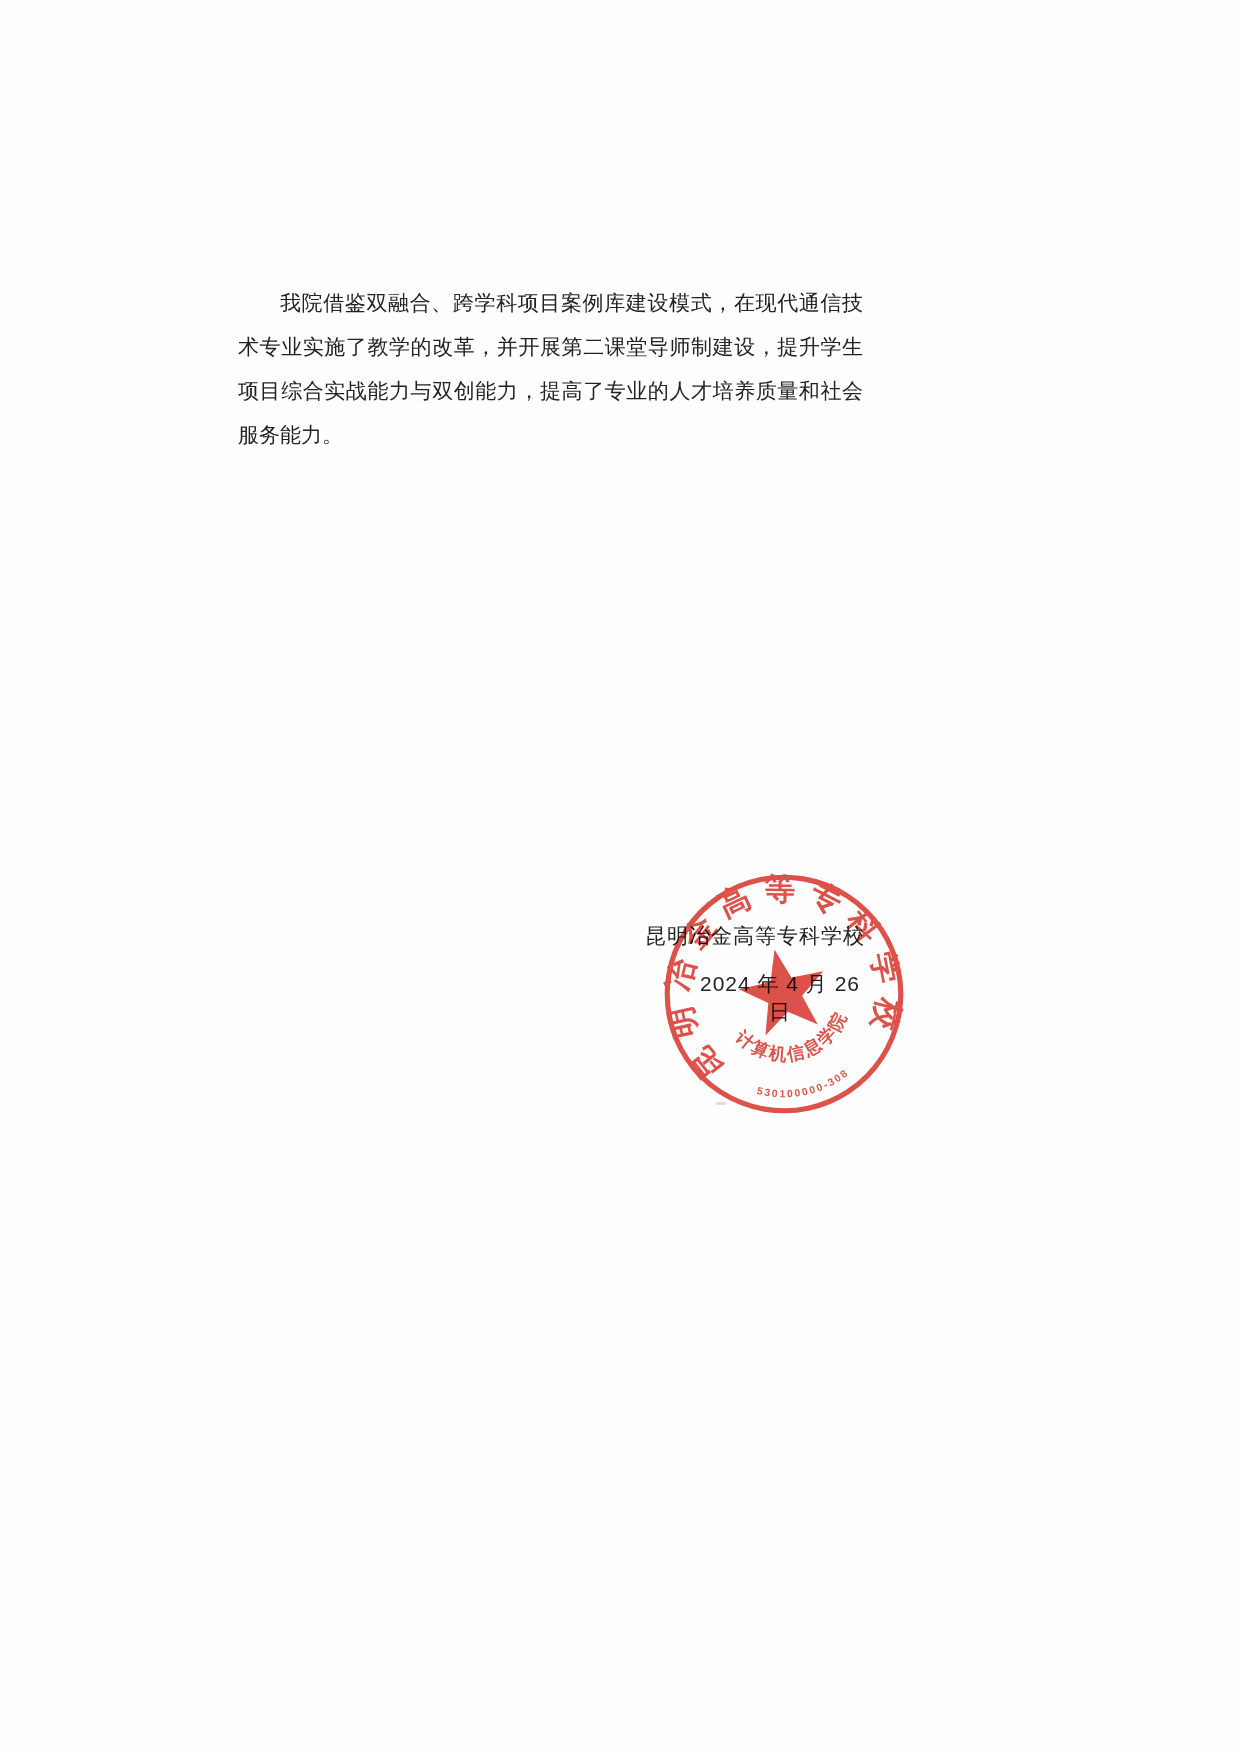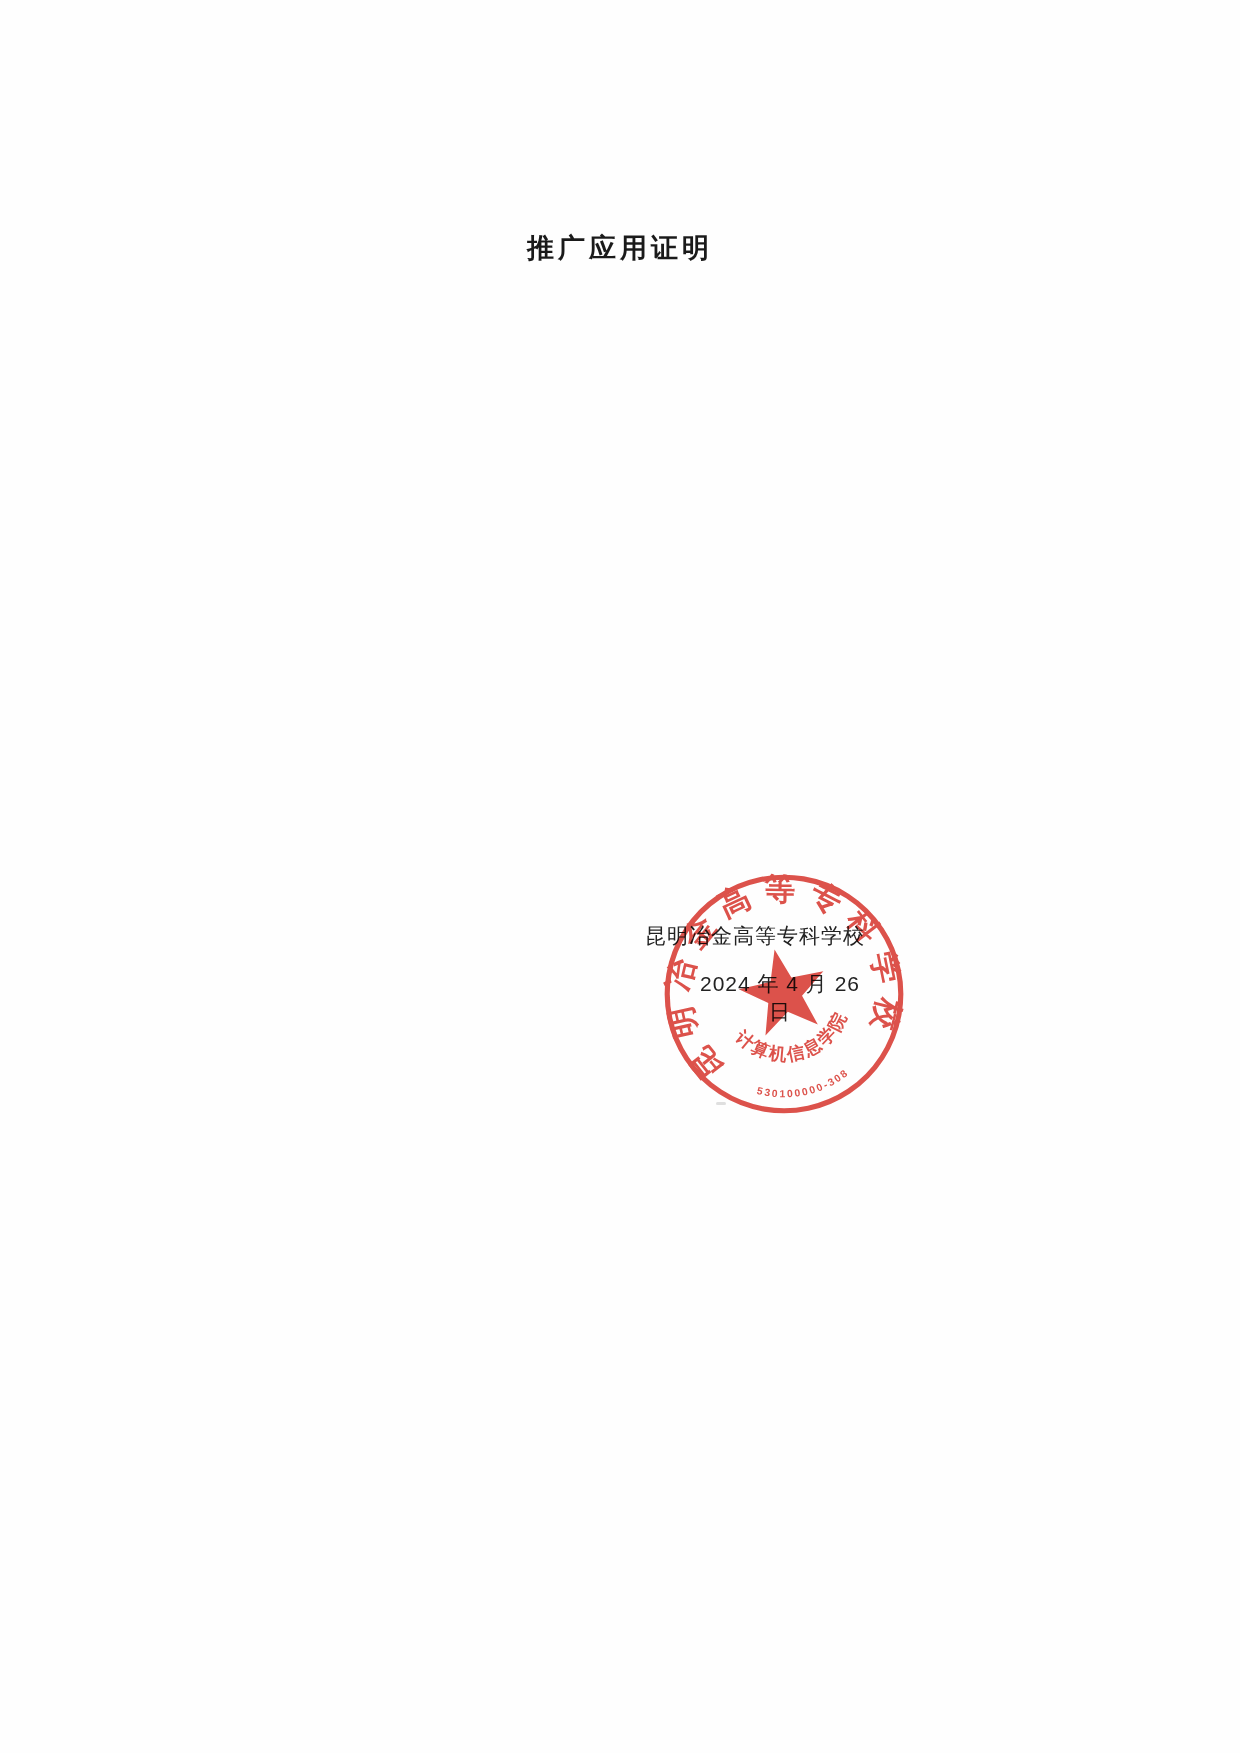--- a/index.html
+++ b/index.html
@@ -95,23 +95,23 @@
     background: #c9c9c9;
     border-radius: 2px;
     opacity: 0.6;
   }
 </style>
 </head>
 <body>
 
 <div class="page">
 
-  <h1 class="doc-title">推广应用证明</h1>
 
   <div class="doc-body">
+    <p>我院借鉴双融合、跨学科项目案例库建设模式，在现代通信技术专业实施了教学的改革，并开展第二课堂导师制建设，提升学生项目综合实战能力与双创能力，提高了专业的人才培养质量和社会服务能力。</p>
   </div>
 
   <div class="signature-block">昆明冶金高等专科学校</div>
 
   <div class="date-line">2024 年 4 月 26 日</div>
 
   <svg class="stamp" viewBox="0 0 240 240" xmlns="http://www.w3.org/2000/svg">
     <circle cx="120" cy="120" r="113" fill="none" stroke="var(--stamp-color, #d93a32)" stroke-width="5"></circle>
     <path id="seal-arc-top" d="M 55.7 184.3 A 91 91 0 1 1 184.3 184.3" fill="none"></path>
     <path id="seal-arc-dept" d="M 64.6 152 A 64 64 0 0 0 175.4 152" fill="none"></path>

